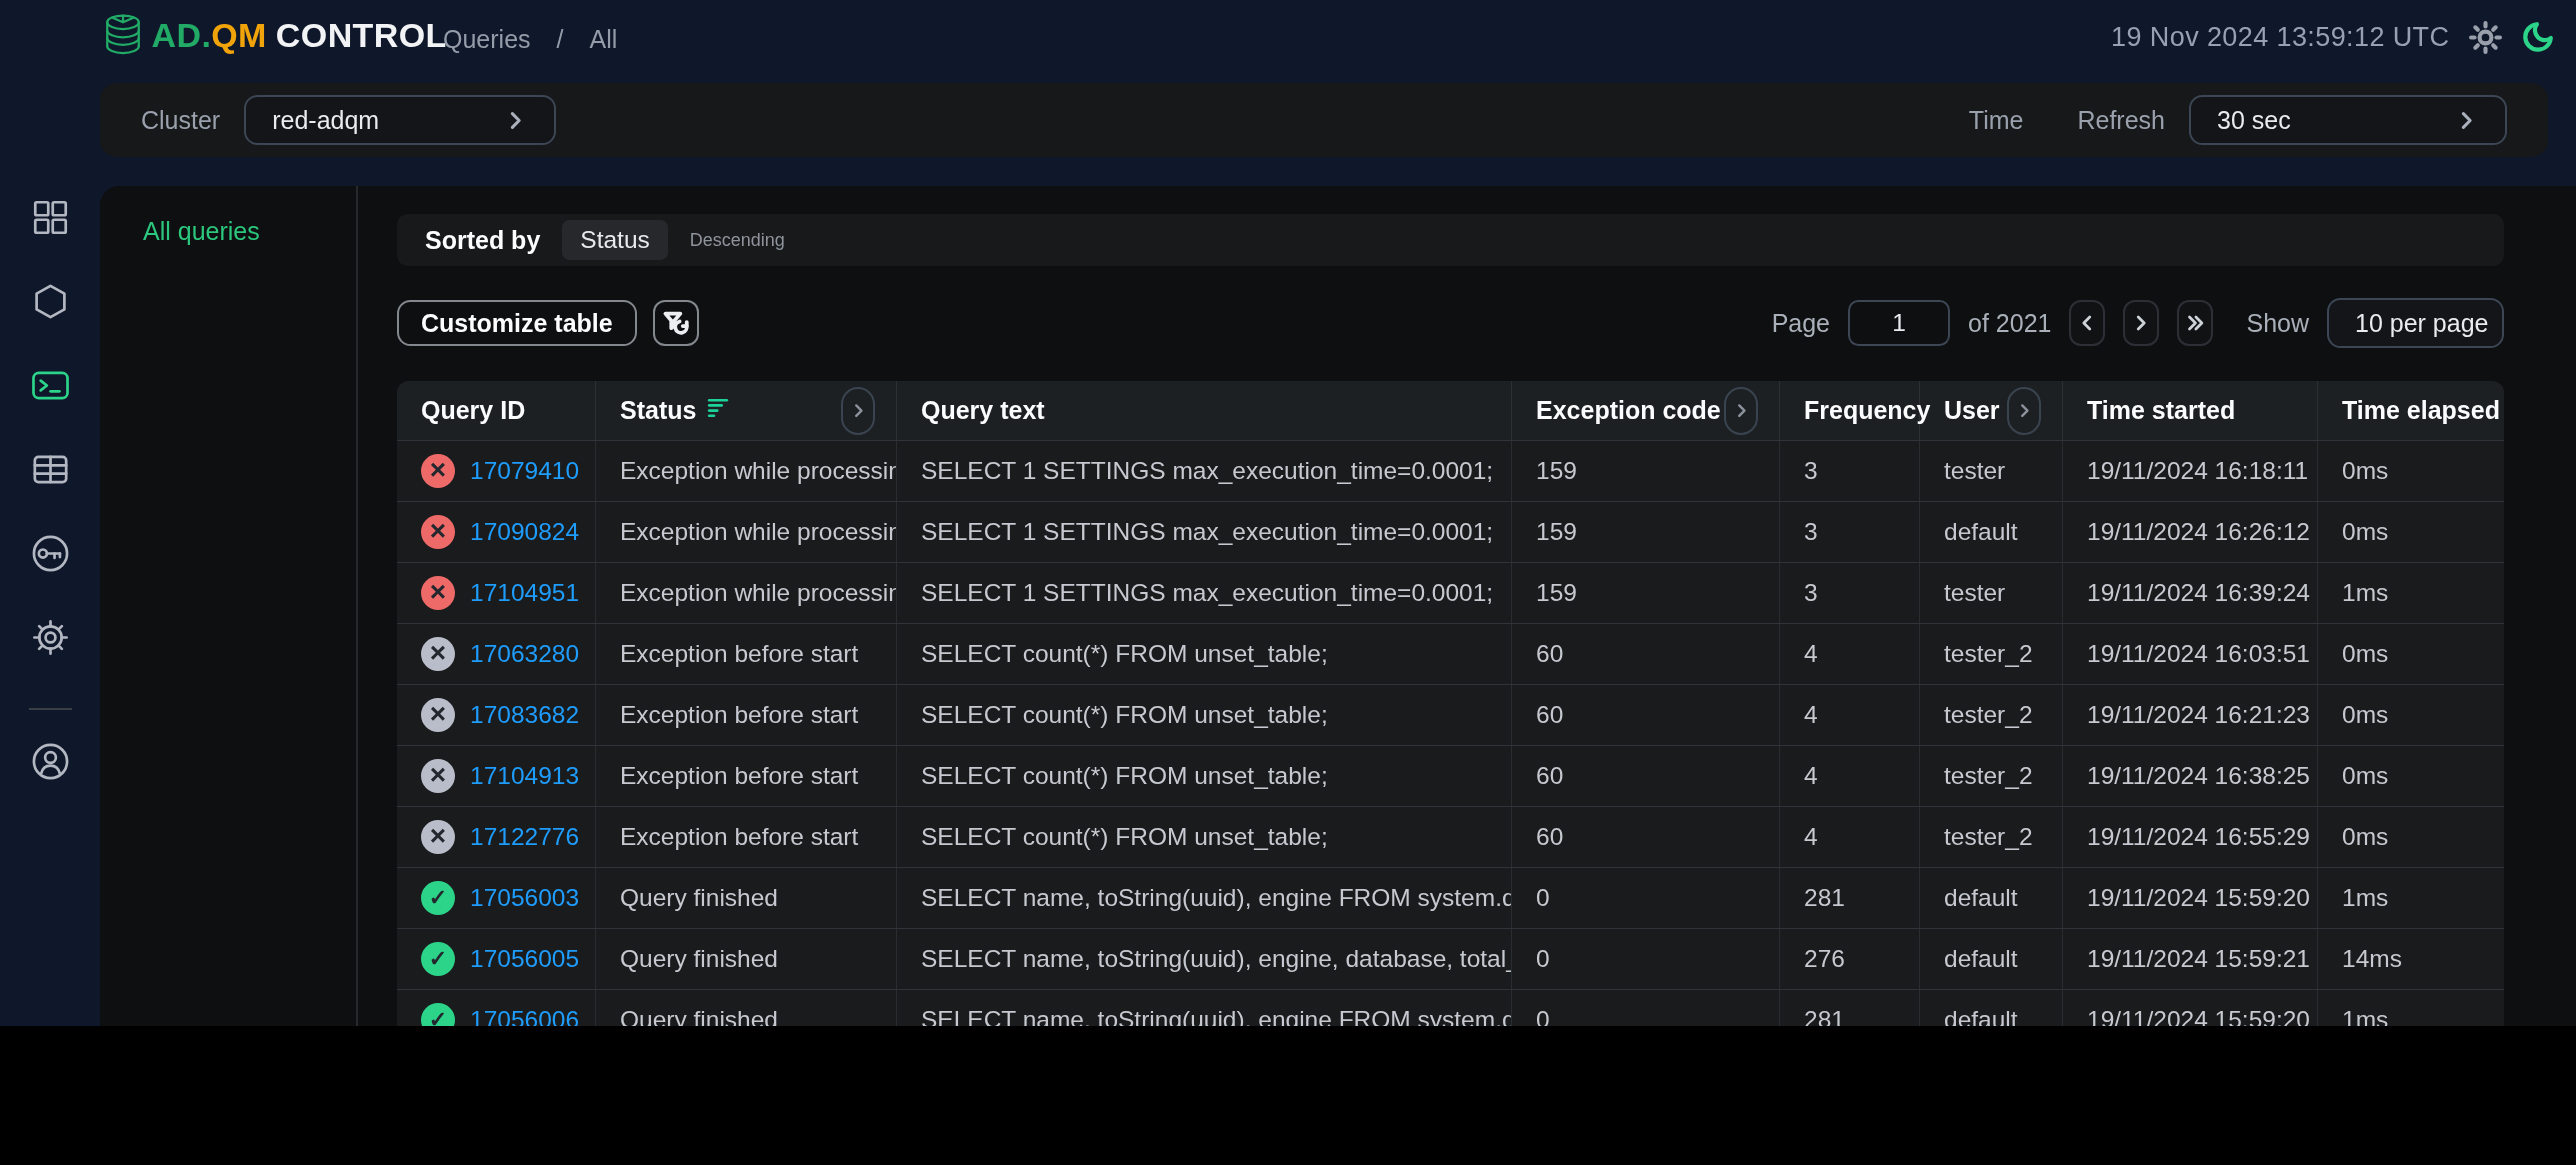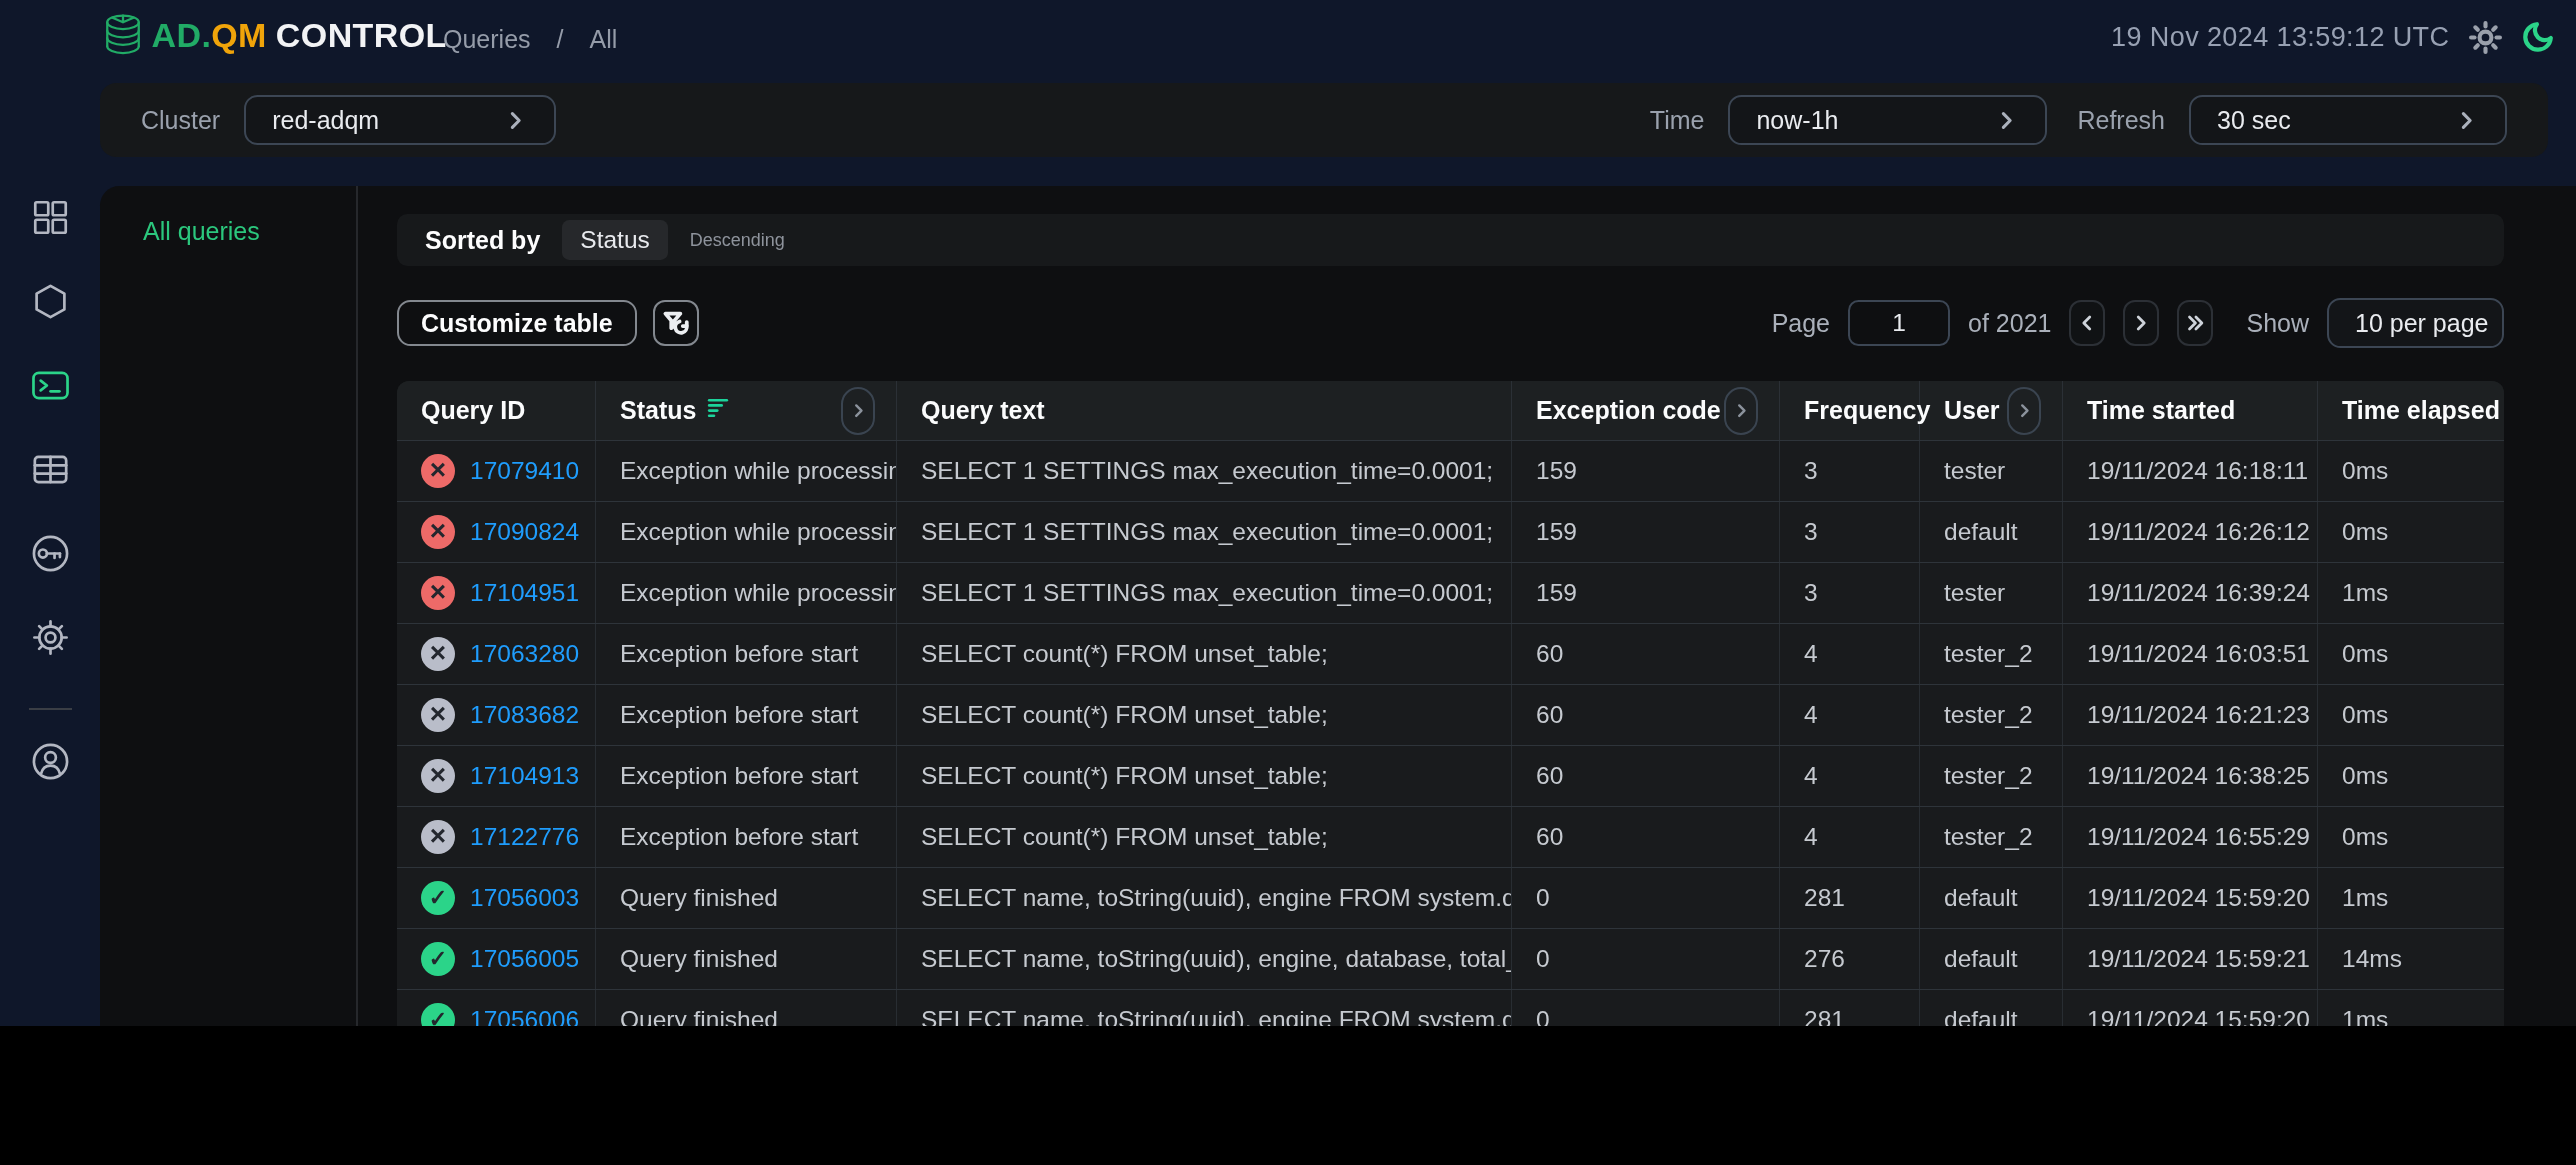--- a/index.html
+++ b/index.html
@@ -187,26 +187,20 @@
   <div class="filter-bar">
     <span class="bar-label">Cluster</span>
     <div class="select" style="width:312px">
       <span>red-adqm</span>
       <svg class="chev-svg" viewBox="0 0 24 24">
           <use href="#chev-right"></use>
         </svg>
     </div>
     <div class="fb-right">
       <span class="bar-label">Time</span>
-      <div class="select" style="width:319px">
-        <span>now-1h</span>
-        <svg class="chev-svg" viewBox="0 0 24 24">
-            <use href="#chev-right"></use>
-          </svg>
-      </div>
       <span class="bar-label" style="margin-left:30px">Refresh</span>
       <div class="select" style="width:318px">
         <span>30 sec</span>
         <svg class="chev-svg" viewBox="0 0 24 24">
             <use href="#chev-right"></use>
           </svg>
       </div>
     </div>
   </div>
 

